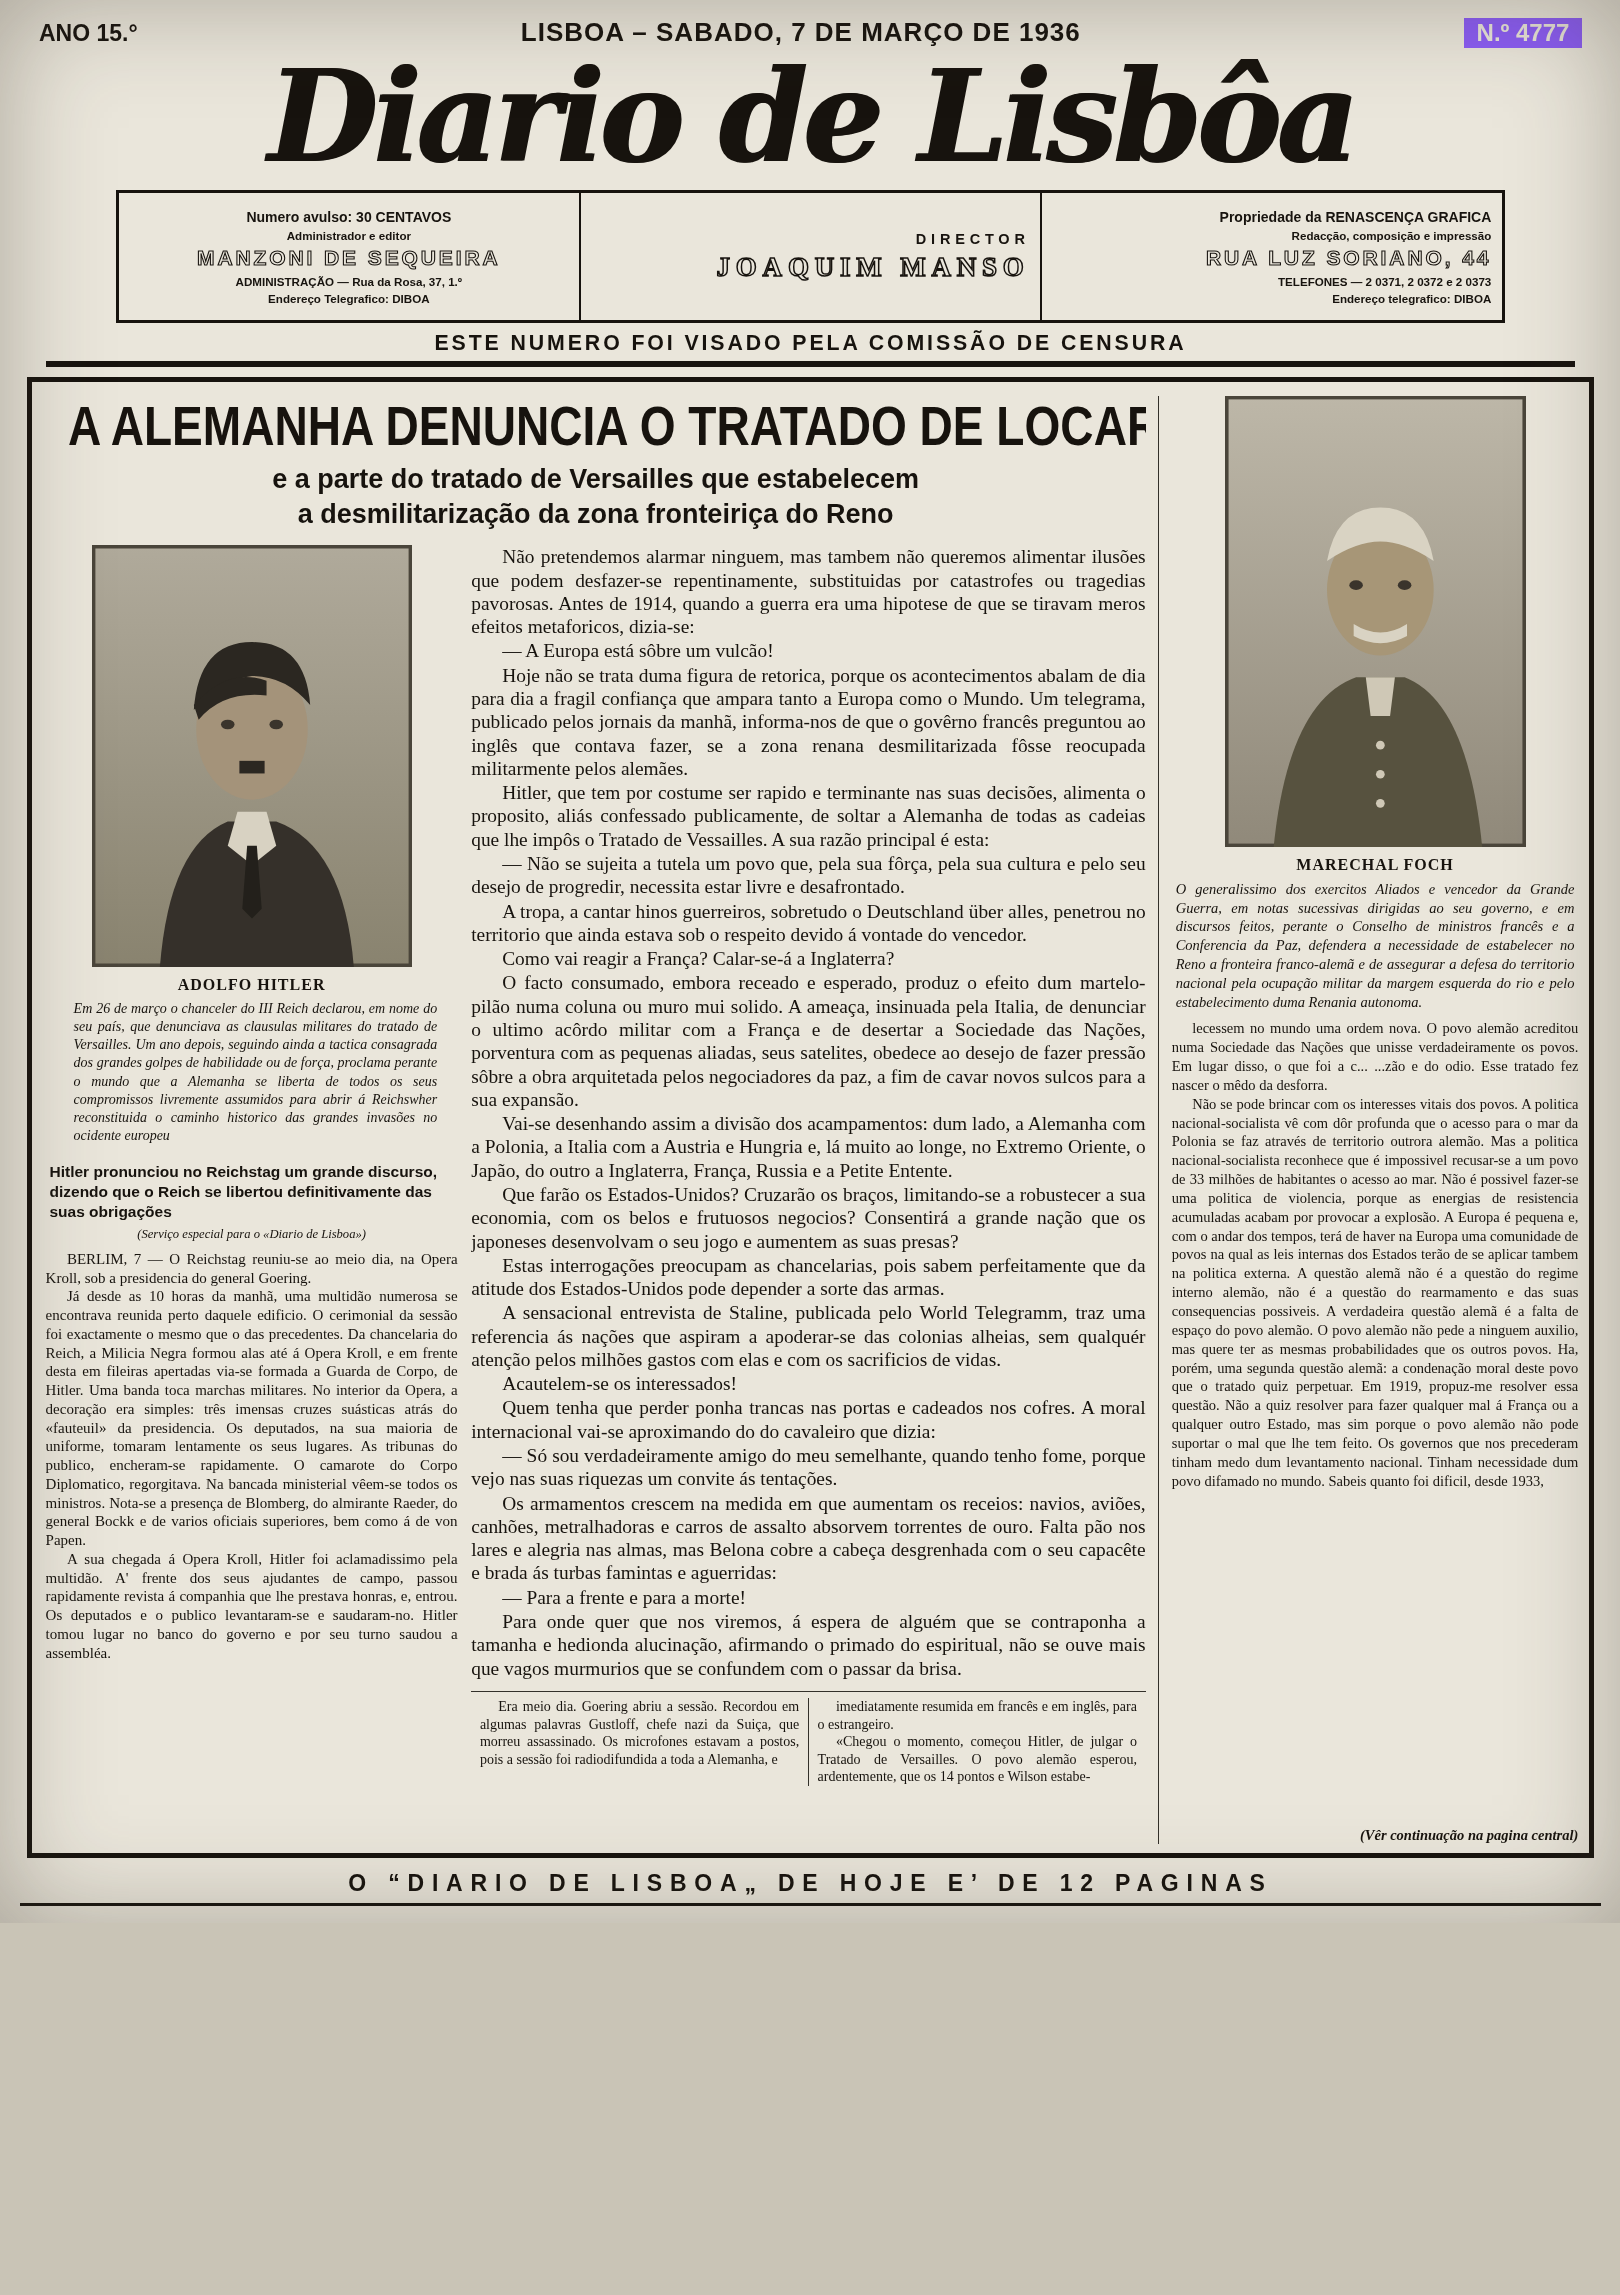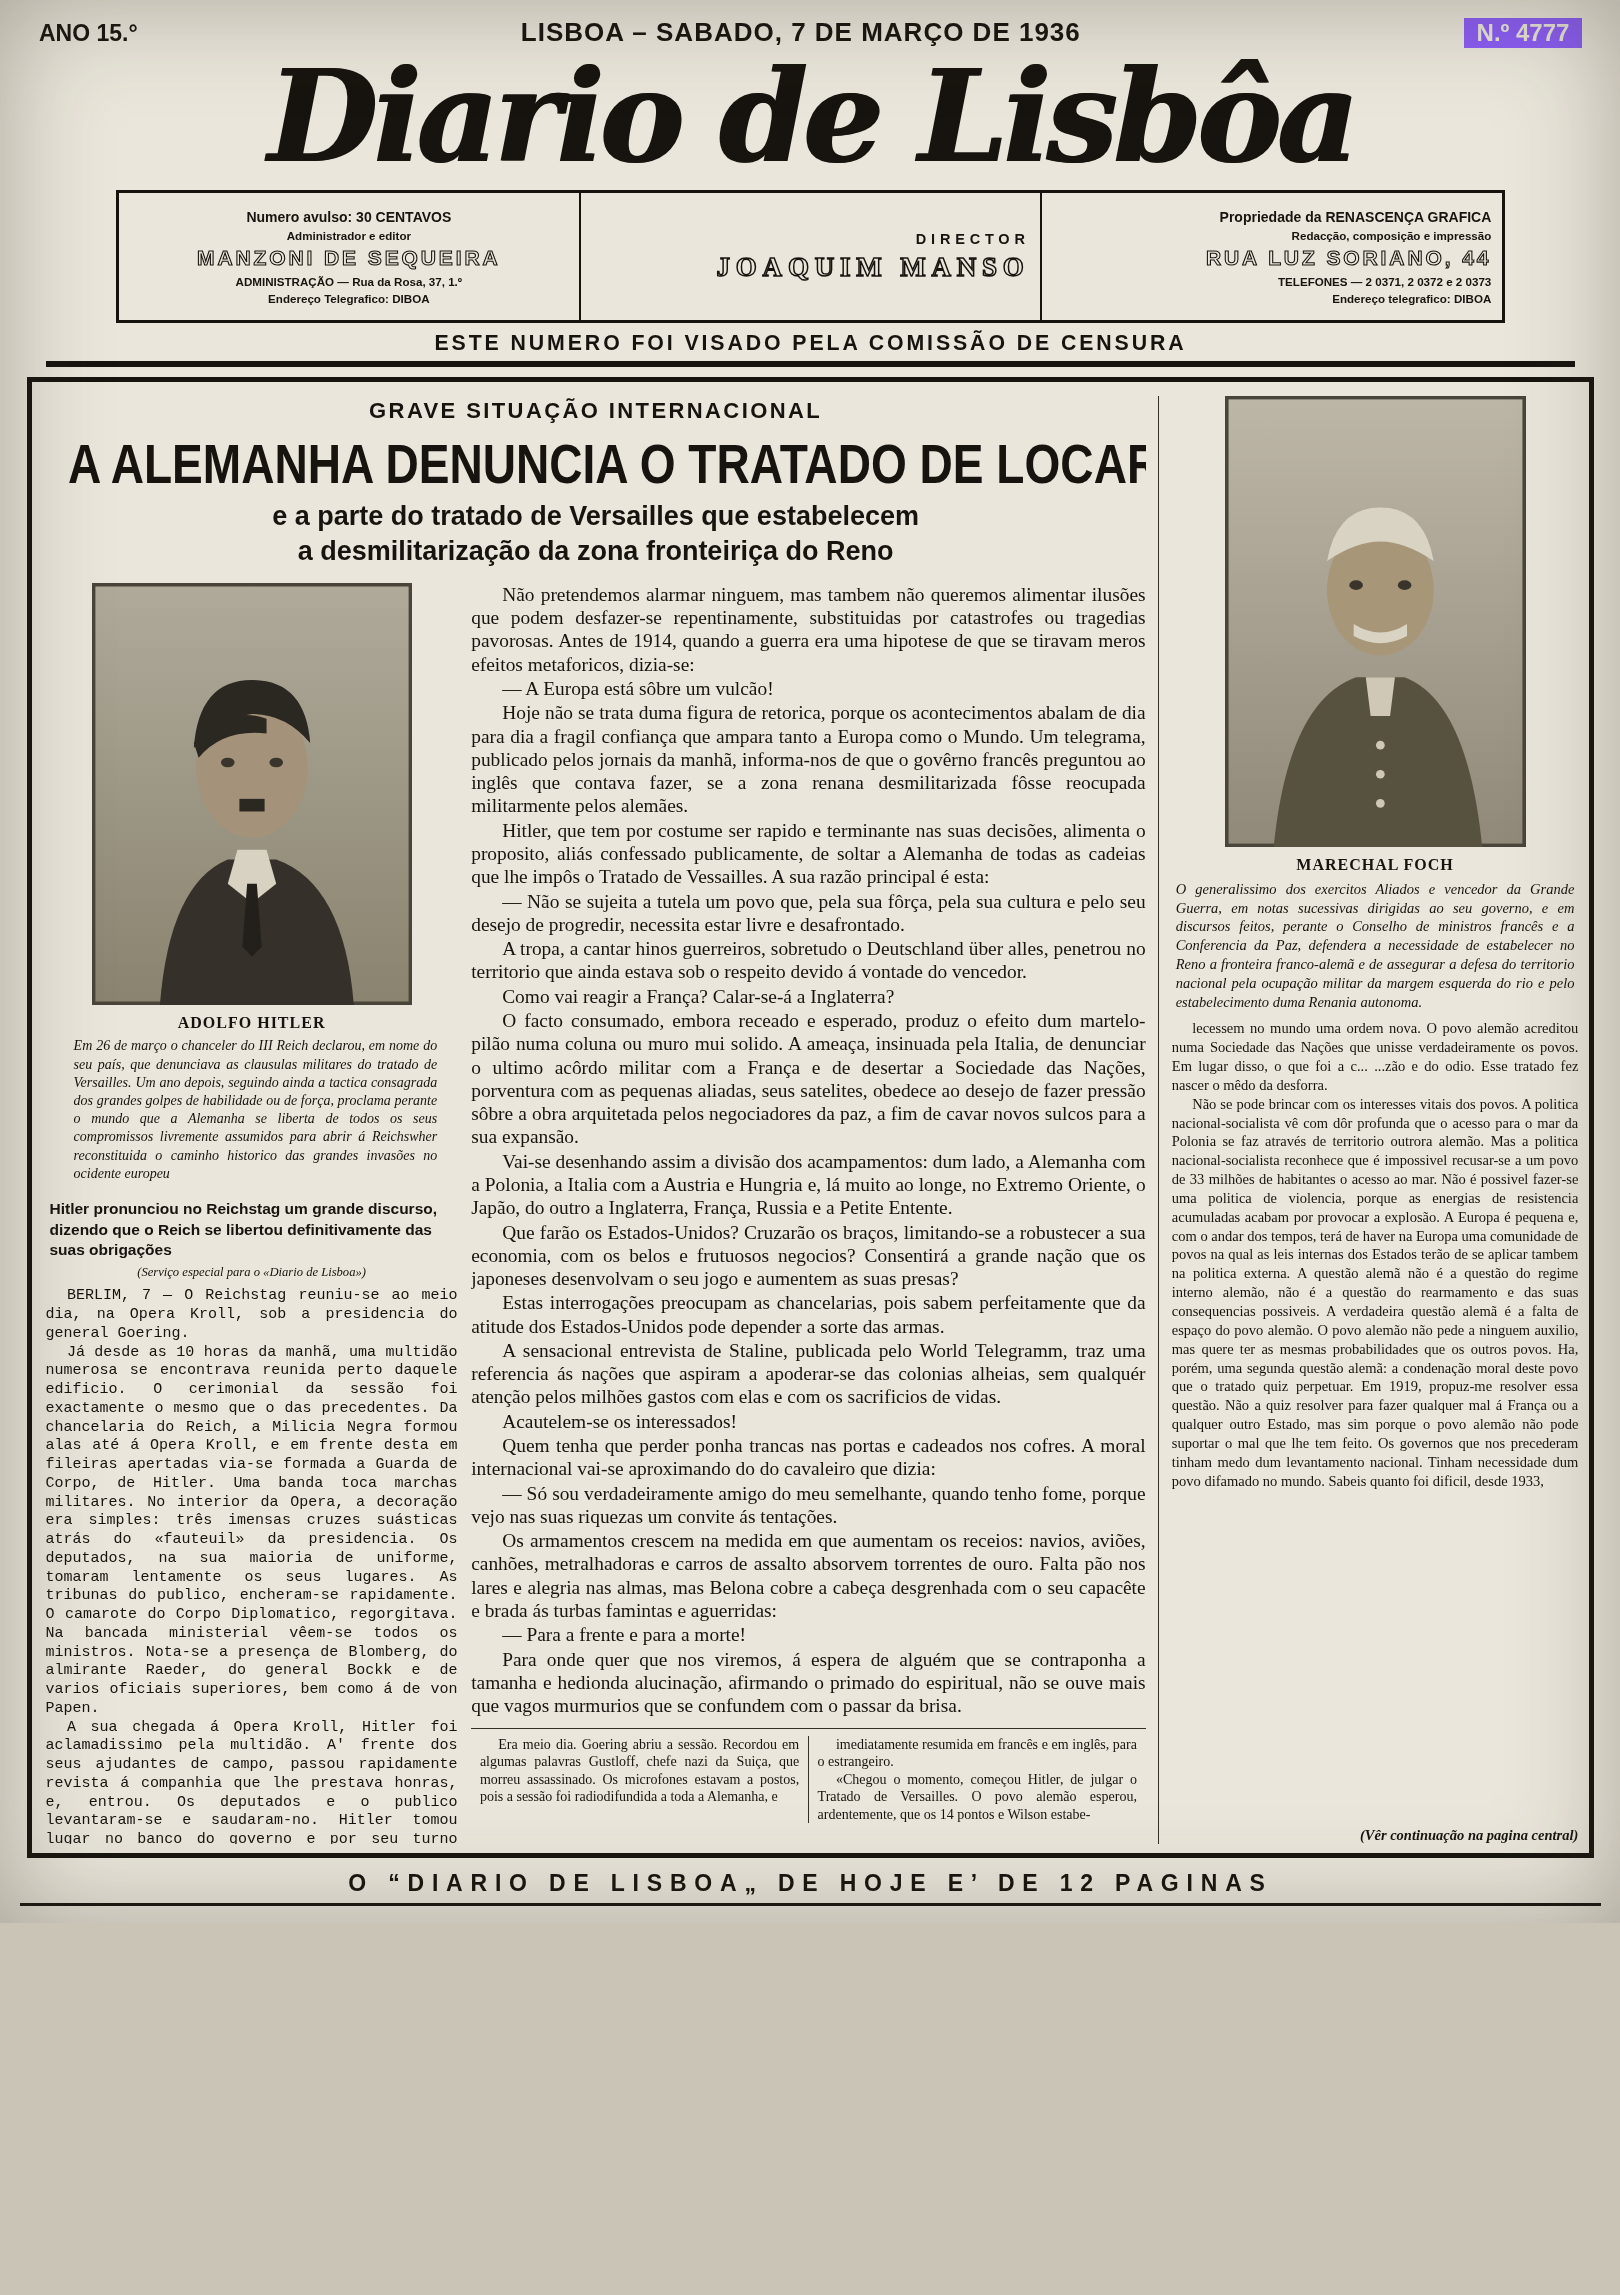--- a/index.html
+++ b/index.html
@@ -63,21 +63,21 @@
   .photo{display:block;margin:0 auto;}
   .photo svg{display:block;}
 
   .caption-title{text-align:center;font-weight:bold;font-size:16px;letter-spacing:1px;margin:8.7px 0 5.8px;}
   .caption{font-style:italic;font-size:14px;line-height:1.3;text-align:justify;padding:0 20.4px 0 28px;}
   .right-col .caption{padding:0 3.9px;font-size:14.5px;}
 
   .subart-head{font-family:"Liberation Sans",sans-serif;font-weight:bold;font-size:15.5px;
         line-height:1.3;margin:16.5px 3.9px 4.8px;}
   .subart-byline{text-align:center;font-style:italic;font-size:12.6px;margin:0 0 7.8px;}
-  .subart p{font-size:15px;line-height:1.25;text-align:justify;text-indent:21.3px;margin:0;font-family:Liberation Mono, monospace;}
+  .subart p{font-size:15px;line-height:1.25;text-align:justify;text-indent:21.3px;margin:0;}
 
   .col-editorial p{font-size:19.4px;line-height:1.2;text-align:justify;text-indent:31px;margin:0 0 1px;}
 
   .bottom-split{display:flex;border-top:1.5px solid #33302a;margin-top:9.7px;padding-top:6.8px;}
   .bottom-split .bcol{flex:1;padding:0 8.7px;min-width:0;}
   .bottom-split .bcol + .bcol{border-left:1.5px solid #33302a;}
   .bottom-split p{font-size:14px;line-height:1.25;text-align:justify;text-indent:18.4px;margin:0;}
 
   .rc-body{flex:1;display:flex;flex-direction:column;margin-top:7.8px;}
   .rc-body p{font-size:14.5px;line-height:1.3;text-align:justify;text-indent:20.4px;margin:0;}
@@ -120,21 +120,20 @@
       <div class="ib-small">TELEFONES — 2 0371, 2 0372 e 2 0373</div>
       <div class="ib-small">Endereço telegrafico: DIBOA</div>
     </div>
   </div>
 
   <div class="censor">ESTE NUMERO FOI VISADO PELA COMISSÃO DE CENSURA</div>
 
   <div class="mainbox">
 
     <div class="left-main">
-      <div class="kicker">GRAVE SITUAÇÃO INTERNACIONAL</div>
       <div class="headline">A ALEMANHA DENUNCIA O TRATADO DE LOCARNO</div>
       <div class="subhead">e a parte do tratado de Versailles que estabelecem</div>
       <div class="subhead">a desmilitarização da zona fronteiriça do Reno</div>
 
       <div class="columns-row">
 
         <div class="col-left">
           <div class="photo">
             <svg width="320" height="422" viewBox="0 0 66 87" xmlns="http://www.w3.org/2000/svg">
               <defs>

